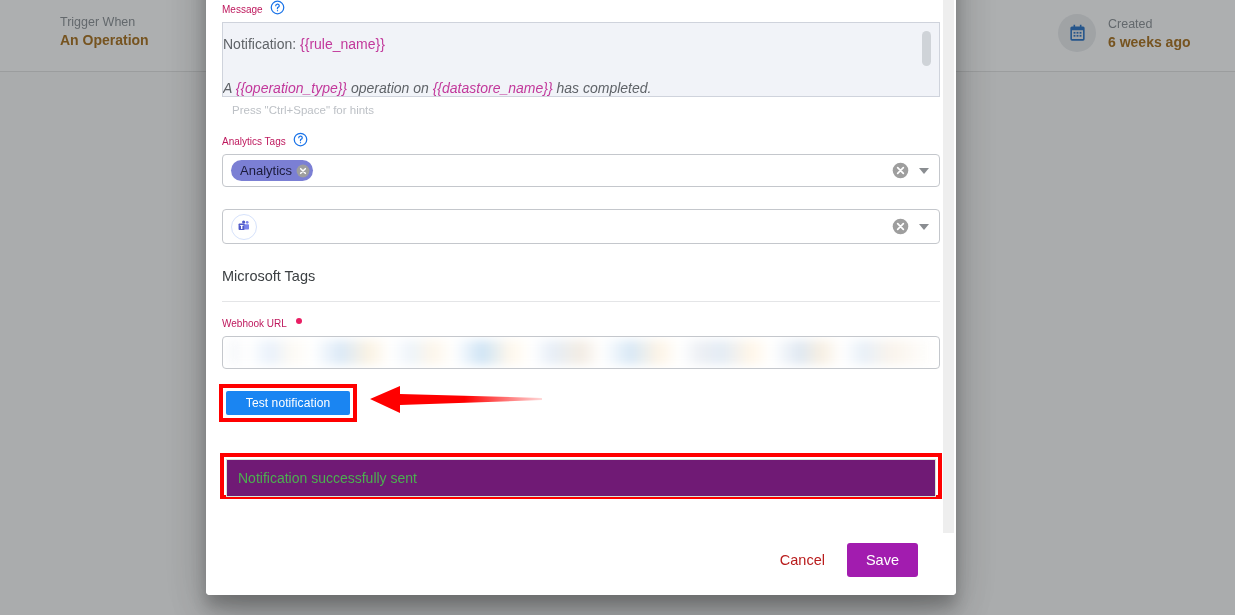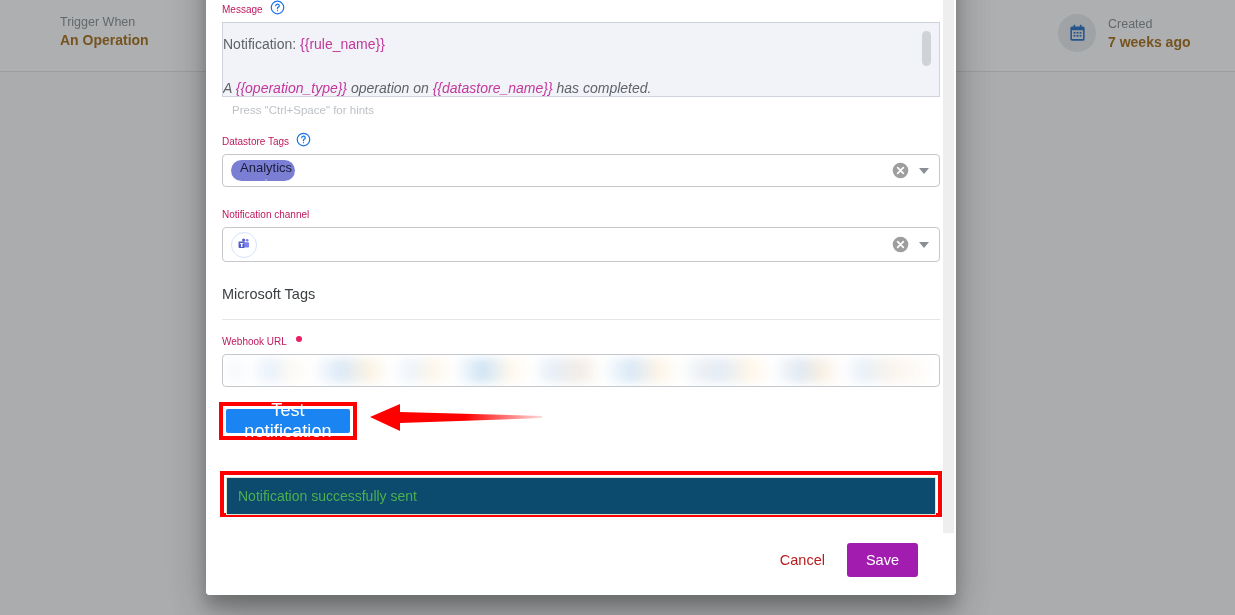--- a/index.html
+++ b/index.html
@@ -162,21 +162,20 @@
   }
 
   
   .chip {
     display: inline-flex; align-items: center;
     height: 21px;
     background: #7b7fd4;
     border-radius: 11px;
     padding: 0 3px 0 9px;
     gap: 4px;
-    flex-direction: column;
   }
   .chip-label { font-size: 13px; color: #1b1b3a; white-space: nowrap; }
   .chip-x { width: 14px; height: 14px; display: block; cursor: pointer; }
 
   
   .teams-avatar {
     width: 26px; height: 26px; border-radius: 50%;
     border: 1px solid #d6e2fb;
     background: #fff;
     display: flex; align-items: center; justify-content: center;
@@ -228,21 +227,21 @@
     width: 138px; height: 38px;
     border: 4px solid #ff0000;
     box-sizing: border-box;
   }
   .btn-test {
     position: absolute; left: 4px; top: 4px;
     width: 124px; height: 24px;
     background: #1a85f2;
     color: #fff;
     border: none; border-radius: 2px;
-    font-size: 18px;
+    font-size: 12px;
     font-family: "Liberation Sans", sans-serif;
     cursor: pointer;
     display: flex; align-items: center; justify-content: center;
     letter-spacing: 0.1px;
   }
   .red-arrow {
     position: absolute;
     left: 148px; top: -4px;
     width: 175px; height: 36px;
     pointer-events: none;
@@ -259,21 +258,21 @@
     left: -2px; top: -2px;
     right: -2px;
     height: 46px;
     border: 4px solid #ff0000;
     box-sizing: border-box;
   }
   .alert {
     position: absolute;
     left: 4px; top: 4px; right: 4px;
     height: 38px;
-    background: #0c4a6e;
+    background: #701a75;
     border: 1px solid #d7e8d7;
     display: flex; align-items: center;
     padding-left: 11px;
   }
   .alert-text { font-size: 14px; color: #4caf50; }
 
   
   .modal-footer {
     flex: 0 0 auto;
     height: 62px;
@@ -321,21 +320,21 @@
           <rect x="7" y="10" width="2.4" height="2.2"></rect>
             <rect x="10.8" y="10" width="2.4" height="2.2"></rect>
             <rect x="14.6" y="10" width="2.4" height="2.2"></rect>
           <rect x="7" y="13.8" width="2.4" height="2.2"></rect>
             <rect x="10.8" y="13.8" width="2.4" height="2.2"></rect>
             <rect x="14.6" y="13.8" width="2.4" height="2.2"></rect>
         </svg>
       </div>
       <div class="meta-text">
         <div class="meta-label">Created</div>
-        <div class="meta-value">7 weeks ago</div>
+        <div class="meta-value">6 weeks ago</div>
       </div>
     </div>
   </div>
 
   <div class="bg-body"></div>
 
   <div class="scrim"></div>
 
   <div class="modal">
 
@@ -364,21 +363,21 @@
               <span>A </span><span class="tpl">{{operation_type}}</span><span> operation on </span><span class="tpl">{{datastore_name}}</span><span> has completed.</span>
             </div>
             <div class="msg-thumb"></div>
           </div>
 
           <div class="hint">Press "Ctrl+Space" for hints</div>
         </div>
 
         <div class="field" style="margin-top:16px;">
           <div class="field-label">
-            <span>Datastore Tags</span>
+            <span>Analytics Tags</span>
             <svg class="help-icon" viewBox="0 0 24 24" fill="none" stroke="#1a73e8" stroke-width="2">
               <circle cx="12" cy="12" r="10"></circle>
               <path d="M9.2 9.2a2.8 2.8 0 1 1 3.6 2.7c-.7.3-.9.8-.9 1.5v.4" stroke-linecap="round"></path>
               <circle cx="12" cy="17.1" r="1" fill="#1a73e8" stroke="none"></circle>
             </svg>
           </div>
 
           <div class="select-box">
             <div class="select-content">
               <span class="chip">
@@ -393,23 +392,20 @@
               <svg class="clear-circle" viewBox="0 0 24 24">
                 <circle cx="12" cy="12" r="11" fill="#9e9e9e"></circle>
                 <path d="M8 8l8 8M16 8l-8 8" stroke="#ffffff" stroke-width="2.4" stroke-linecap="round"></path>
               </svg>
               <span class="caret"></span>
             </div>
           </div>
         </div>
 
         <div class="field" style="margin-top:22px;">
-          <div class="field-label">
-            <span>Notification channel</span>
-          </div>
 
           <div class="select-box" style="height:35px;">
             <div class="select-content">
               <span class="teams-avatar">
                 <svg width="15" height="15" viewBox="0 0 24 24">
                   <rect x="2.5" y="7" width="10" height="10.5" rx="1.4" fill="#5059C9"></rect>
                   <path d="M4.6 9.4h5.8v1.5H8.6v5.1H6.4v-5.1H4.6z" fill="#ffffff"></path>
                   <rect x="12" y="8.2" width="7.2" height="8.6" rx="1.2" fill="#7B83EB"></rect>
                   <circle cx="16.3" cy="5.3" r="2.1" fill="#7B83EB"></circle>
                   <circle cx="10.6" cy="4.8" r="2.5" fill="#5059C9"></circle>

